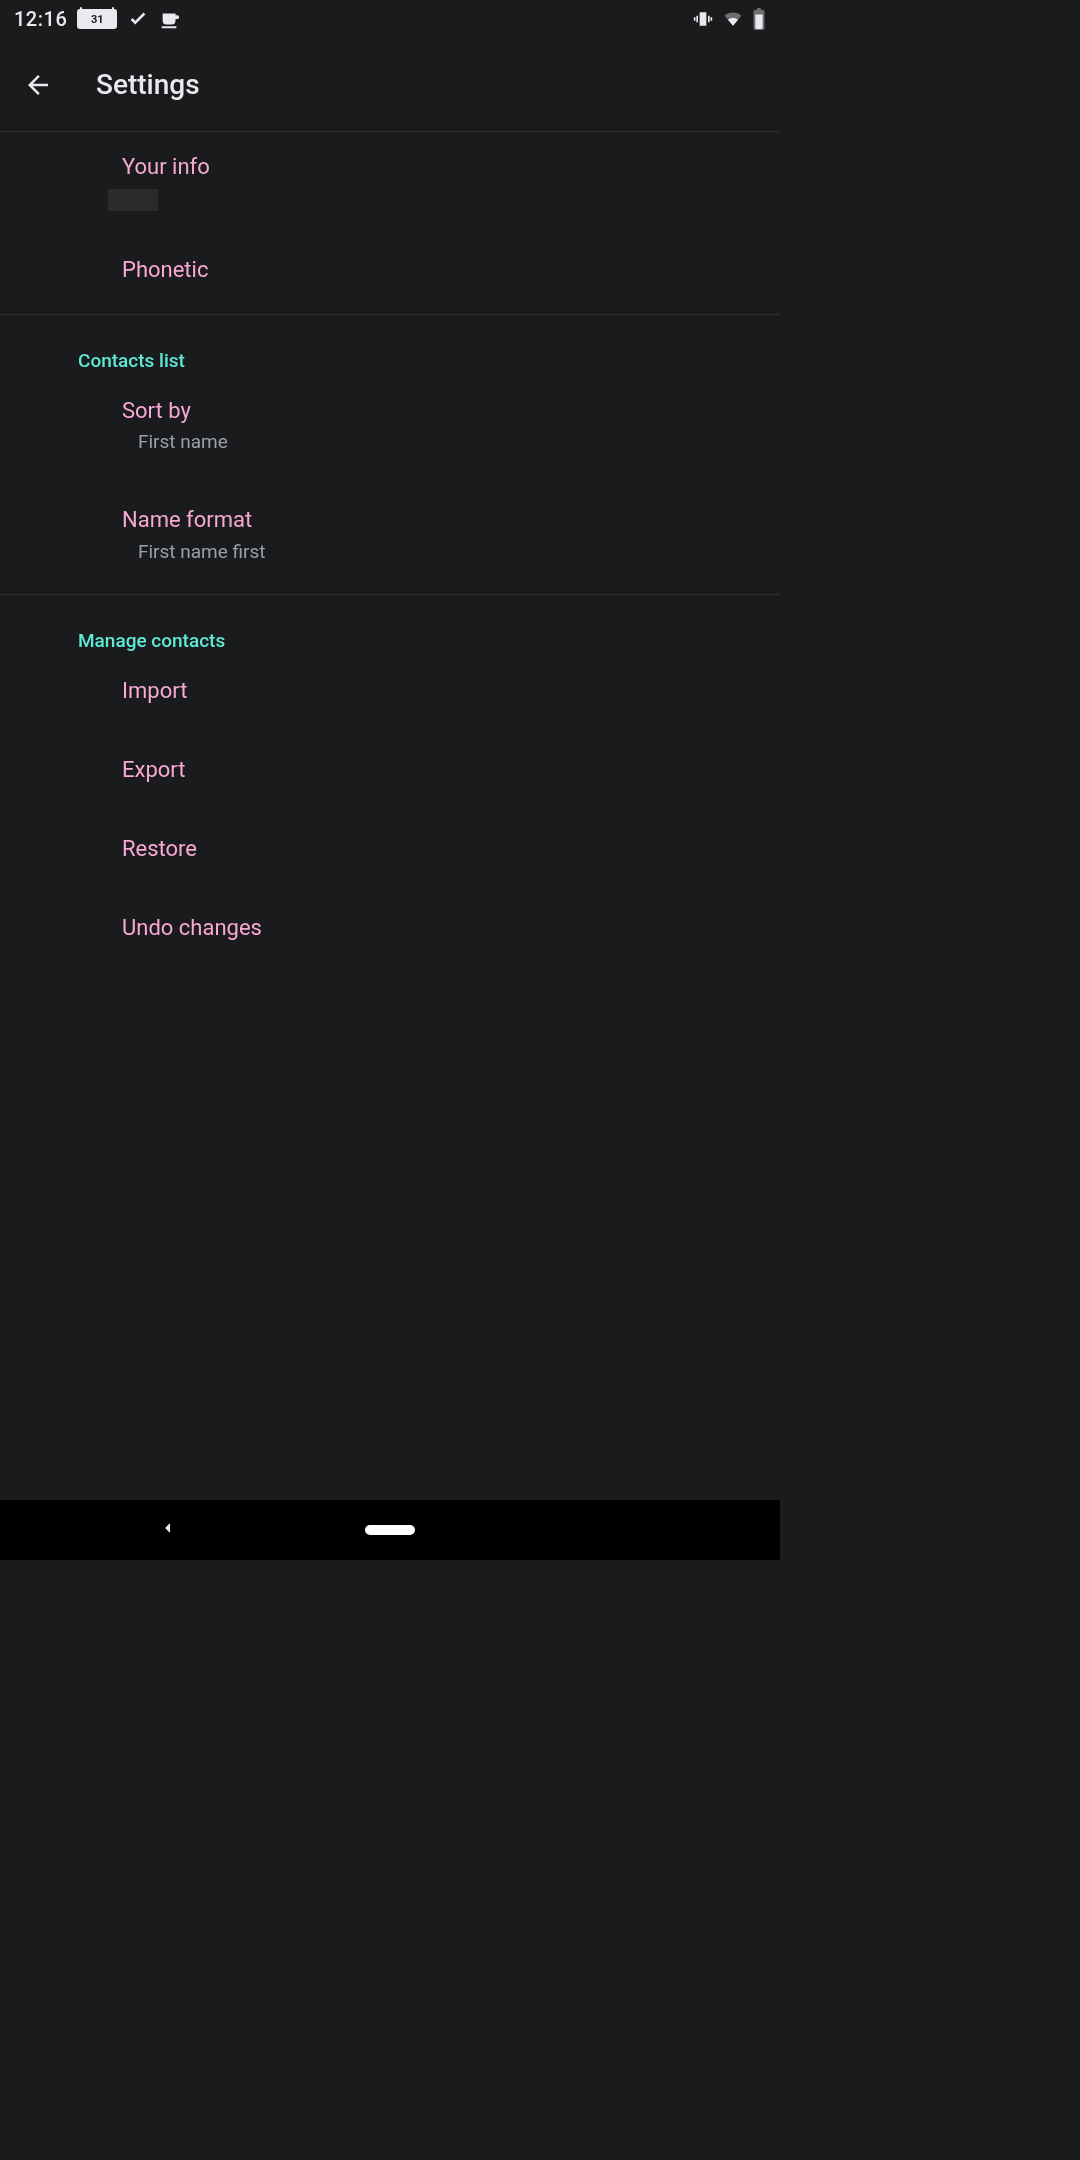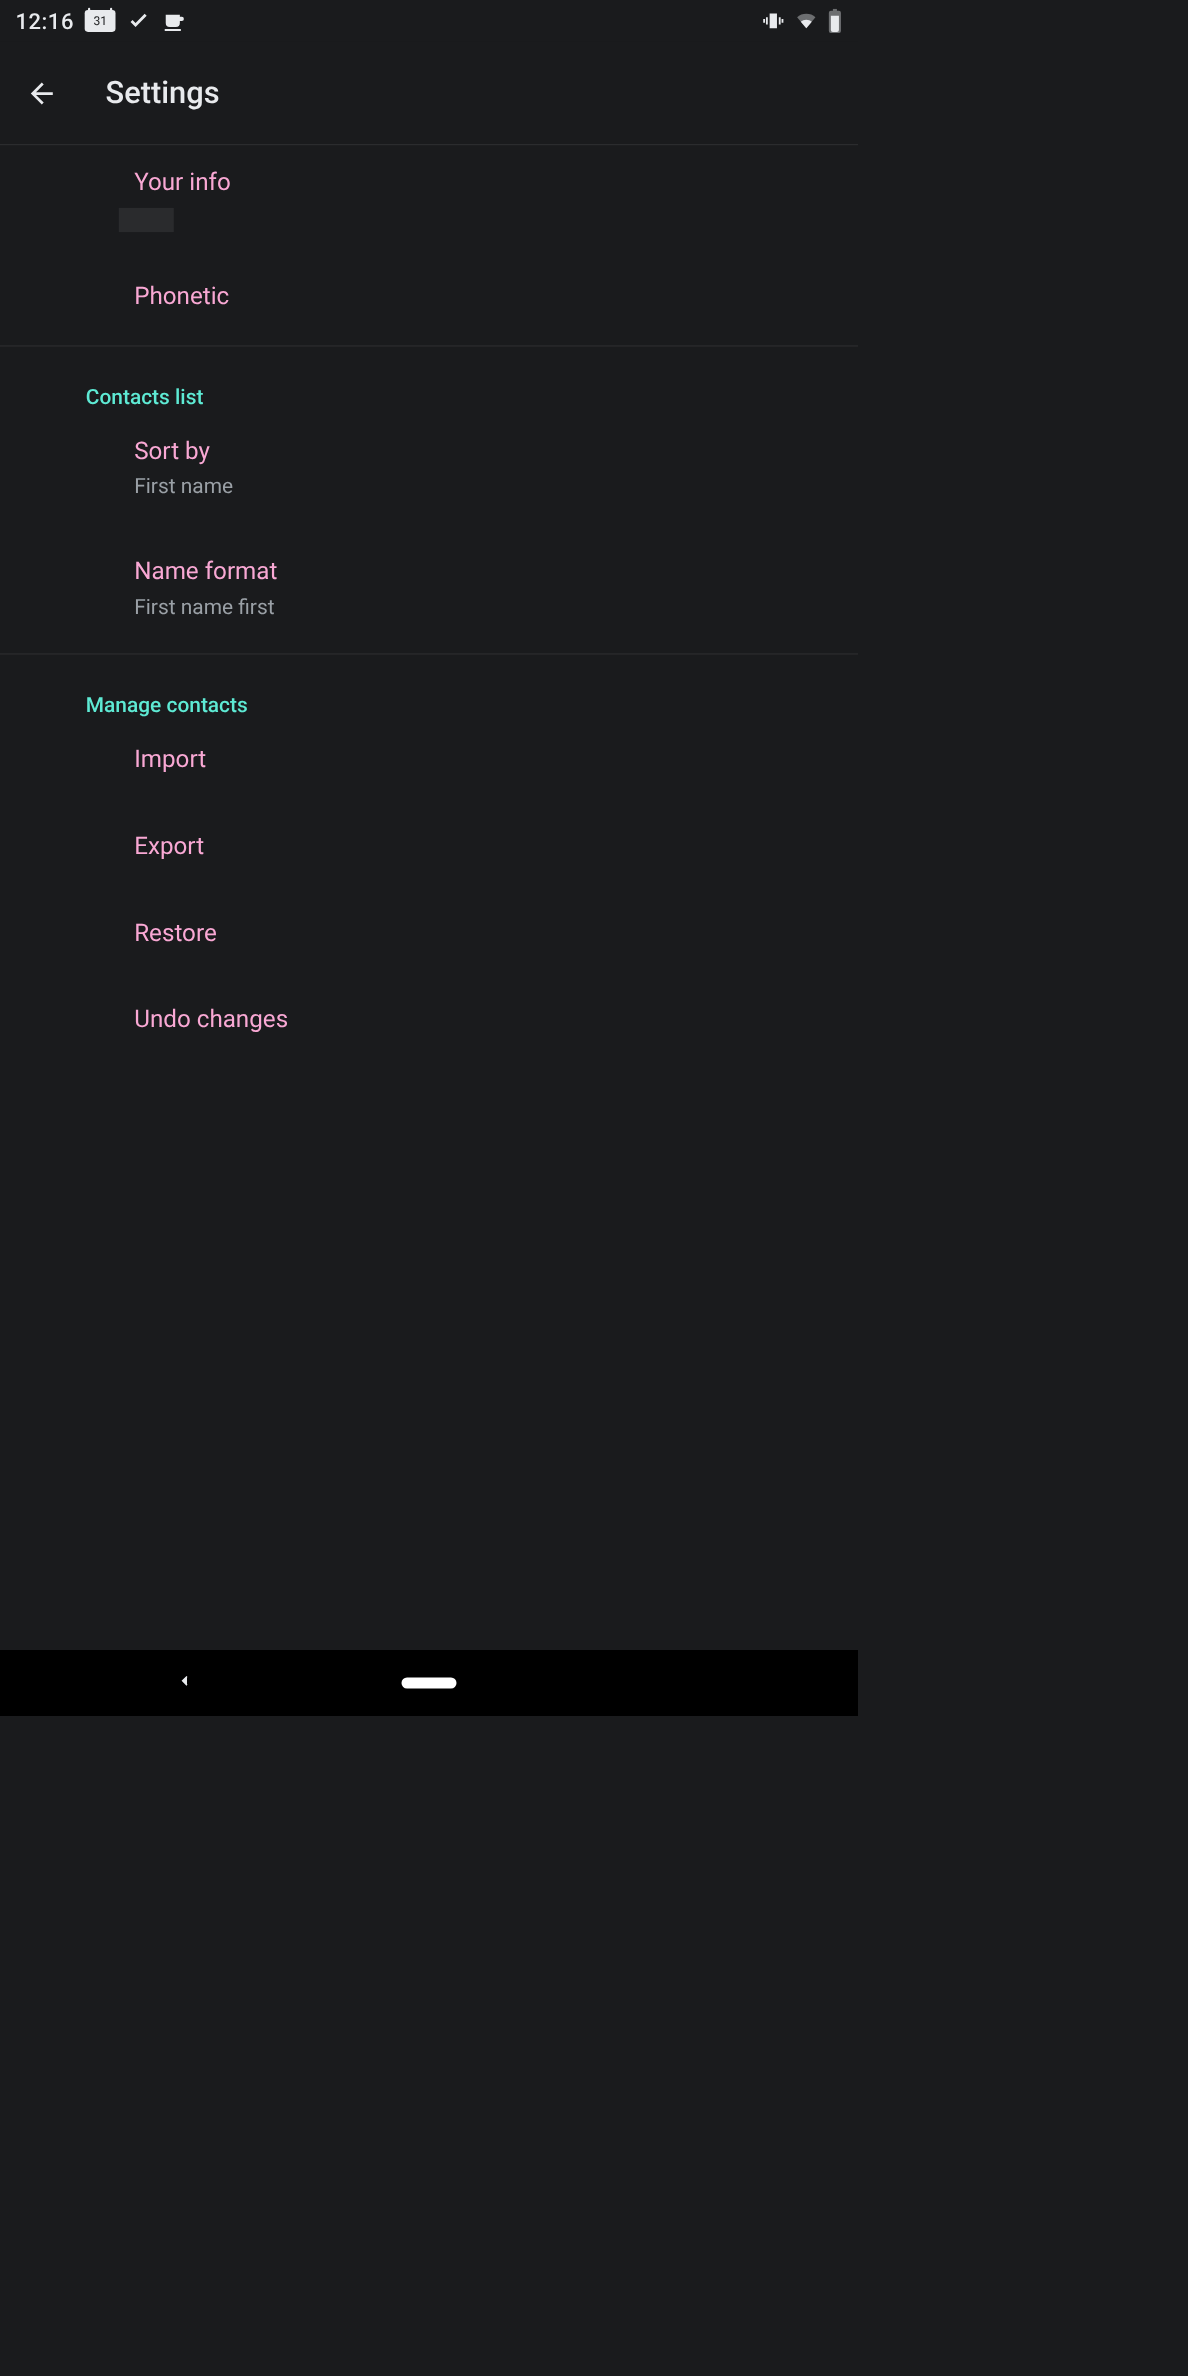--- a/index.html
+++ b/index.html
@@ -34,27 +34,27 @@
     .status-right {
       display: flex;
       align-items: center;
       gap: 8px;
     }
     .status-time {
       font-weight: 500;
       letter-spacing: 0.5px;
     }
     .cal-icon {
-      width: 28px;
+      width: 40px;
       height: 20px;
       background: #e8eaed;
       border-radius: 3px;
       color: #1a1b1d;
       font-size: 11px;
-      font-weight: normal;
+      font-weight: bold;
       display: flex;
       align-items: center;
       justify-content: center;
       position: relative;
     }
     .cal-icon::before {
       content: "";
       position: absolute;
       top: -2px;
       left: 3px;
@@ -128,20 +128,21 @@
     .item-title {
       font-size: 22px;
       color: #f9a8d4;
       line-height: 1.4;
     }
     .item-sub {
       font-size: 19px;
       color: #9aa0a6;
       line-height: 1.5;
       margin-top: 2px;
+      margin-left: 16px;
     }
     .redact {
       display: inline-block;
       width: 50px;
       height: 22px;
       background: #2a2b2d;
       margin-top: 6px;
       margin-left: -14px;
     }
     .nav-bar {

